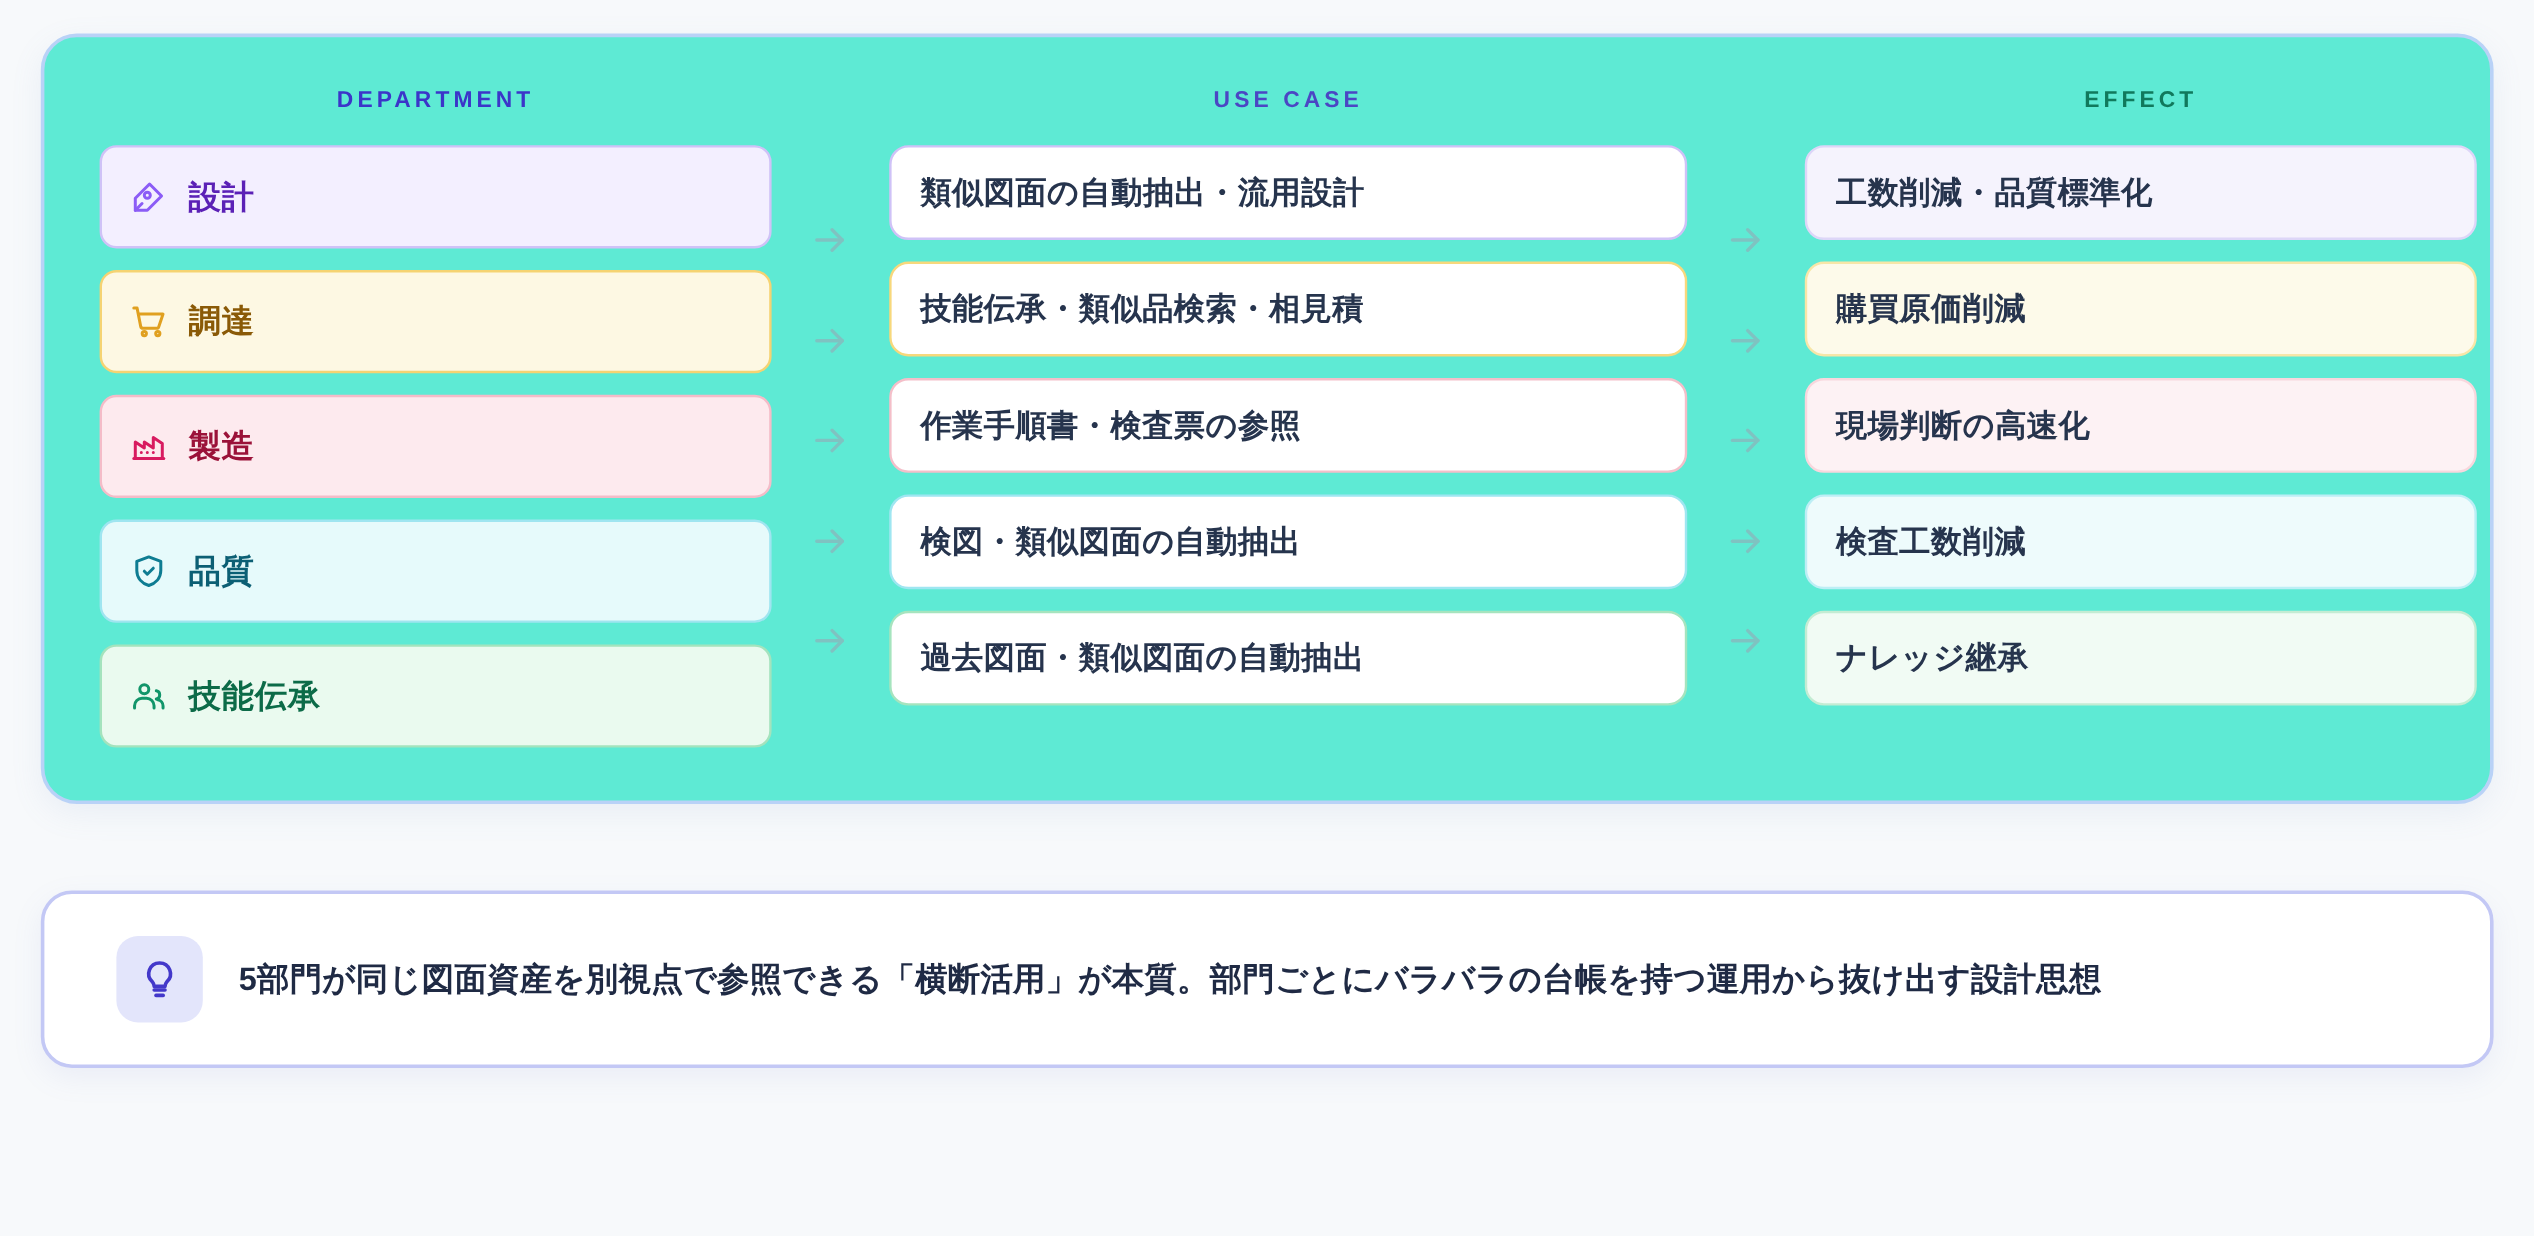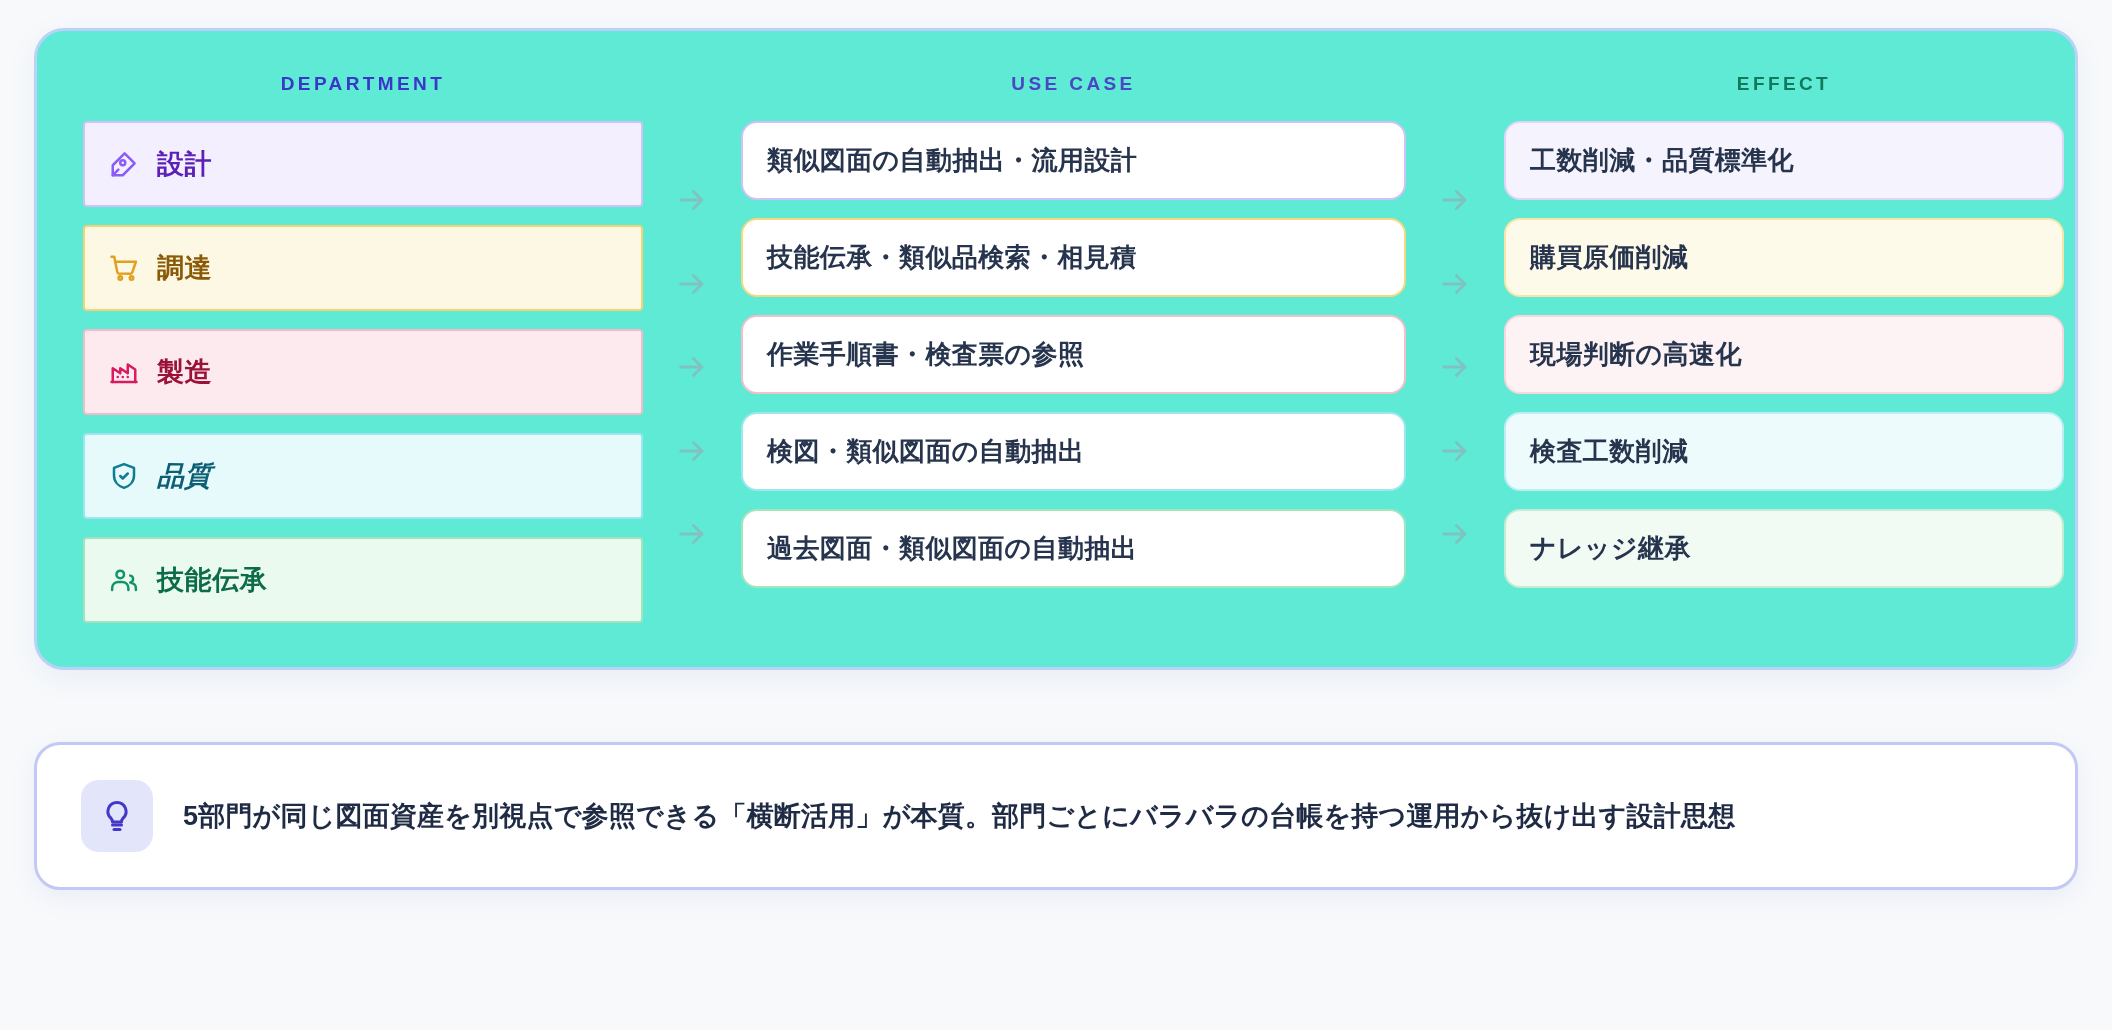--- a/index.html
+++ b/index.html
@@ -52,21 +52,21 @@
   .head-spacer { }
 
   .col-stack {
     display: flex;
     flex-direction: column;
     gap: 18px;
   }
 
   
   .chip {
-    border-radius: 4px;
+    border-radius: 14px;
     border: 2.5px solid transparent;
     height: 86px;
     display: flex;
     align-items: center;
     padding: 0 24px;
     gap: 18px;
   }
 
   .chip-label {
     font-size: 27px;
@@ -111,21 +111,21 @@
 
   
   .note-card {
     background: #ffffff;
     border: 3px solid #c3c8f5;
     border-radius: 26px;
     box-shadow: 0 8px 24px rgba(130,135,210,0.10);
     height: 148px;
     display: flex;
     align-items: center;
-    padding: 0 44px;
+    padding: 0 60px;
     gap: 30px;
   }
   .note-icon-box {
     width: 72px; height: 72px;
     flex: 0 0 72px;
     border-radius: 18px;
     background: #e3e5fb;
     display: flex;
     align-items: center;
     justify-content: center;
@@ -177,21 +177,21 @@
           <div class="chip" style="background: rgb(253, 234, 238); border-color: rgb(244, 188, 200);">
             <span class="chip-icon">
               <svg viewBox="0 0 24 24" fill="none" stroke="#d81b60" stroke-width="2" stroke-linecap="round" stroke-linejoin="round">
                 <path d="M2 20h20"></path>
                 <path d="M3 20V9l6 4V9l6 4V6l6 4v10"></path>
                 <path d="M7 16h.01M11 16h.01M15 16h.01"></path>
               </svg>
             </span>
             <span class="chip-label" style="color:#9b1239">製造</span>
           </div>
-          <div class="chip" style="background: rgb(230, 250, 251); border-color: rgb(159, 229, 240); font-style: italic;">
+          <div class="chip" style="background: rgb(230, 250, 251); border-color: rgb(159, 229, 240);">
             <span class="chip-icon">
               <svg viewBox="0 0 24 24" fill="none" stroke="#0e7c92" stroke-width="2" stroke-linecap="round" stroke-linejoin="round">
                 <path d="M12 2.5l8 3v6c0 5-3.4 8.6-8 10-4.6-1.4-8-5-8-10v-6z"></path>
                 <path d="M9 12l2 2 4-4"></path>
               </svg>
             </span>
             <span class="chip-label" style="color:#0c5f74">品質</span>
           </div>
           <div class="chip" style="background: rgb(234, 250, 239); border-color: rgb(164, 227, 189);">
             <span class="chip-icon">

